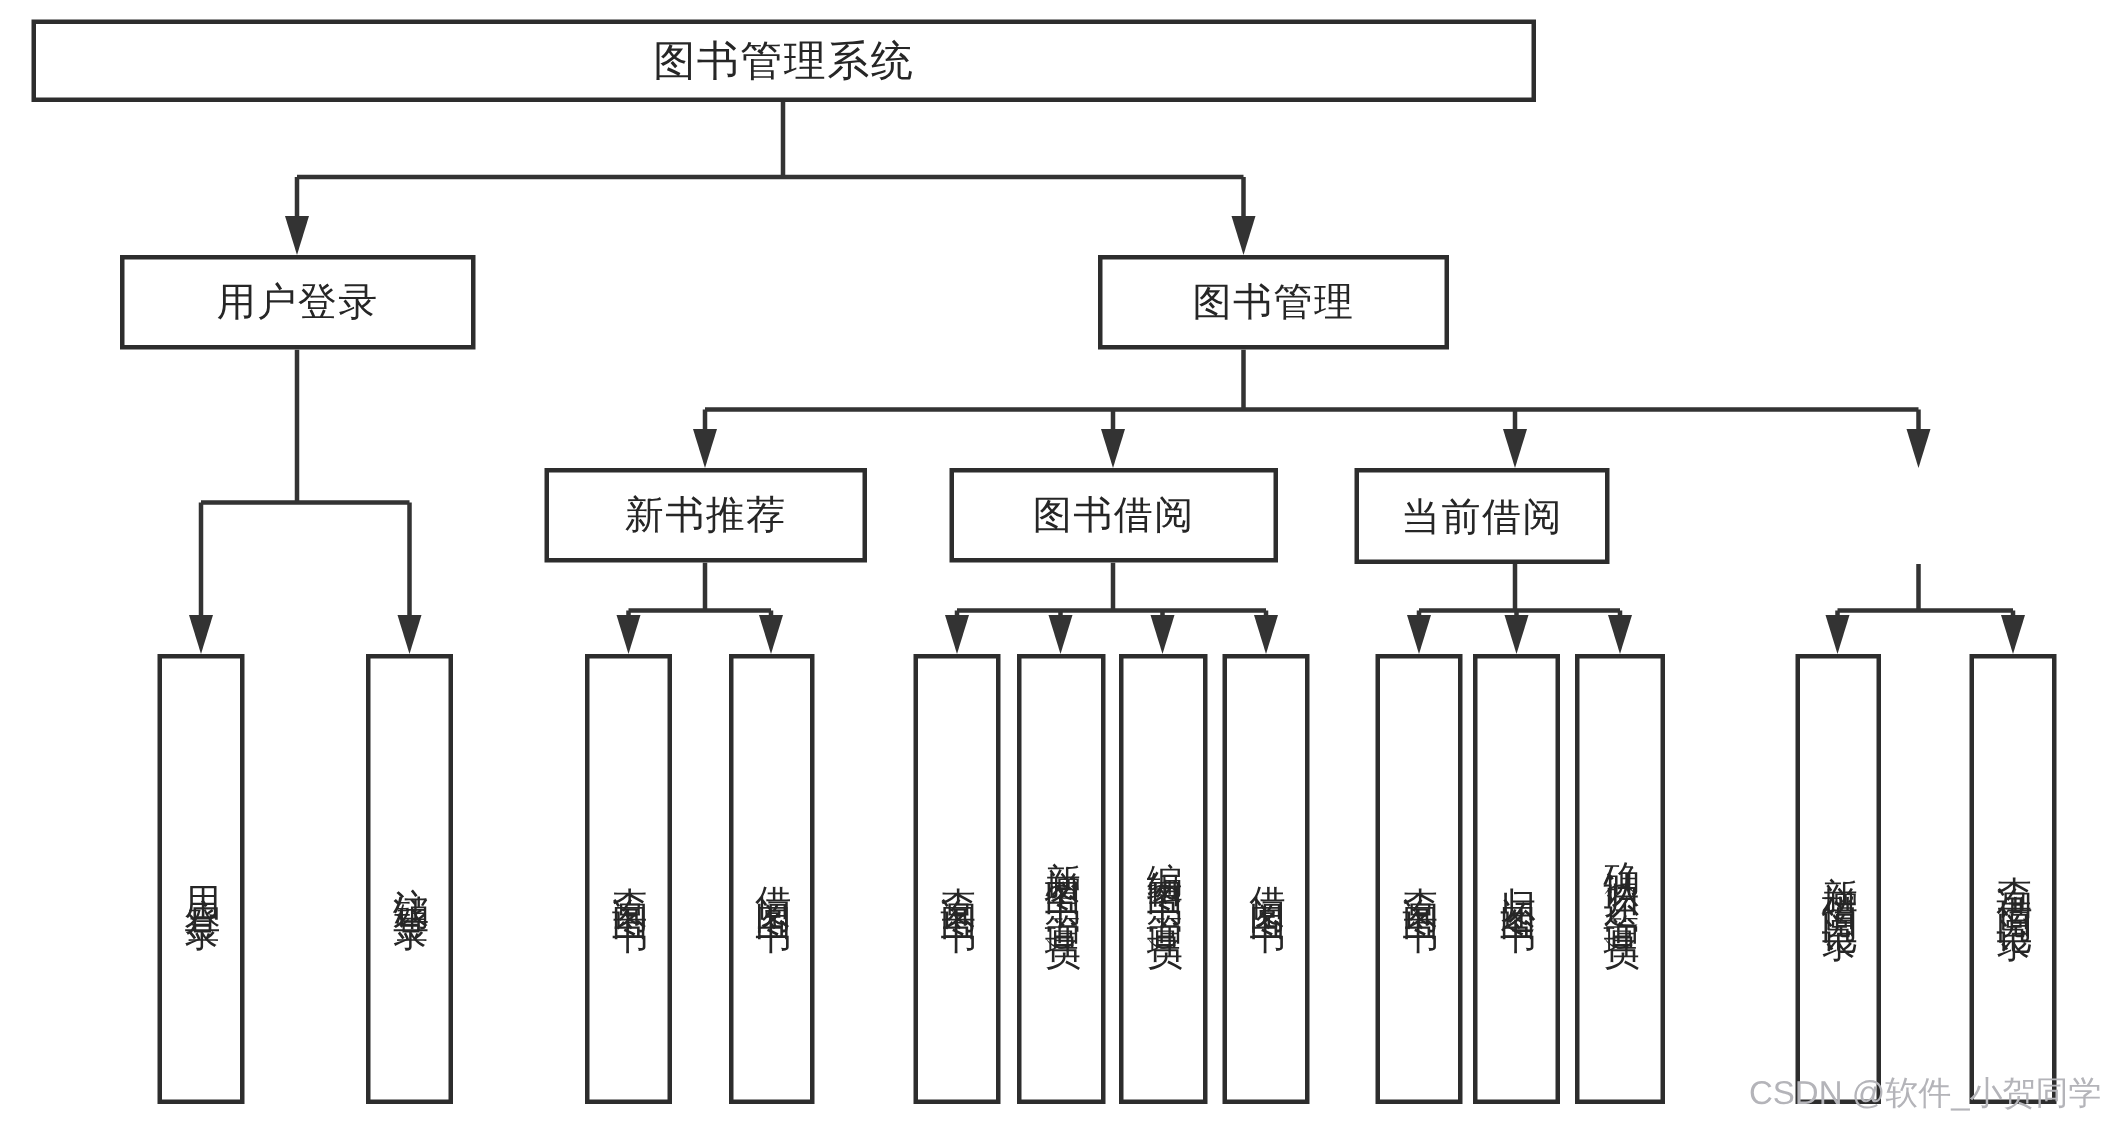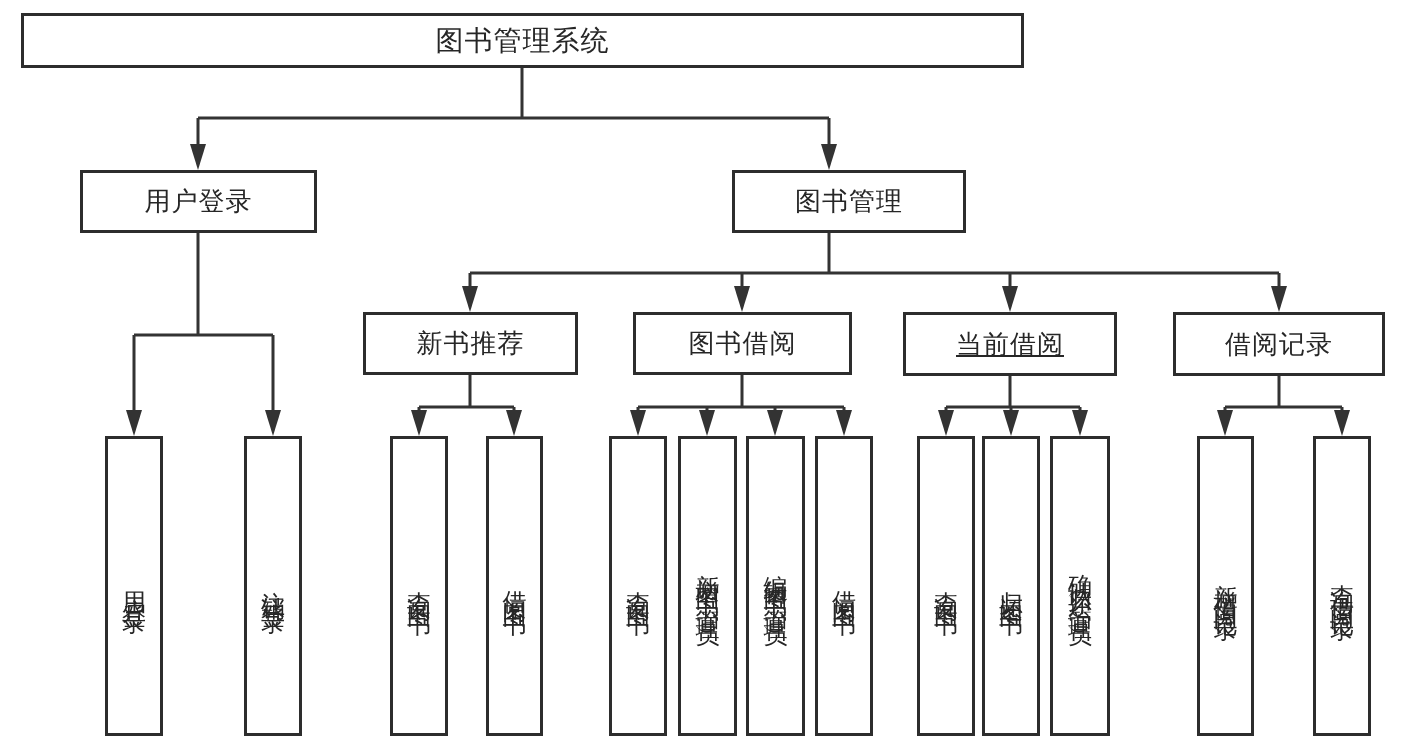--- a/index.html
+++ b/index.html
@@ -27,21 +27,21 @@
     justify-content: center;
     color: #262626;
     z-index: 2;
   }
   .hdr { font-size: 26px; letter-spacing: 1px; }
   .n-root  { left: 21px;   top: 13px;  width: 1003px; height: 55px; font-size: 28px; }
   .n-l2a   { left: 80px;   top: 170px; width: 237px;  height: 63px; }
   .n-l2b   { left: 712px;  top: 170px; width: 234px;  height: 63px; margin-left: 20px; }
   .n-l3a   { left: 363px;  top: 312px; width: 215px;  height: 63px; }
   .n-l3b   { left: 633px;  top: 312px; width: 219px;  height: 63px; }
-  .n-l3c   { left: 903px;  top: 312px; width: 214px;  height: 64px; text-decoration: underline; }
+  .n-l3c   { left: 903px;  top: 312px; width: 170px;  height: 64px; }
   .n-l3d   { left: 1173px; top: 312px; width: 212px;  height: 64px; }
   .leaf {
     top: 436px;
     height: 300px;
     writing-mode: vertical-rl;
     font-size: 24px;
     letter-spacing: 7px;
     line-height: 1;
   }
   .n-a1 { left: 105px;  width: 58px; }
@@ -113,33 +113,33 @@
   </svg>
 
   <div class="node hdr n-root">图书管理系统</div>
 
   <div class="node hdr n-l2a">用户登录</div>
   <div class="node hdr n-l2b">图书管理</div>
 
   <div class="node hdr n-l3b">图书借阅</div>
   <div class="node hdr n-l3a">新书推荐</div>
   <div class="node hdr n-l3c">当前借阅</div>
-  <div class="node hdr n-l3d">借阅记录</div>
 
   <div class="node leaf n-a1">用户登录</div>
   <div class="node leaf n-a2">注销登录</div>
 
   <div class="node leaf n-b1">查询图书</div>
   <div class="node leaf n-b2">借阅图书</div>
 
   <div class="node leaf n-c1">查询图书</div>
   <div class="node leaf n-c2">新增图书（管理员）</div>
   <div class="node leaf n-c3">编辑图书（管理员）</div>
   <div class="node leaf n-c4">借阅图书</div>
 
   <div class="node leaf n-d1">查询图书</div>
   <div class="node leaf n-d2">归还图书</div>
   <div class="node leaf n-d3">确认归还（管理员）</div>
 
   <div class="node leaf n-e1">新增借阅记录</div>
   <div class="node leaf n-e2">查询借阅记录</div>
 
+  <div id="watermark">CSDN @软件_小贺同学</div>
 </div>
 
 </body></html>

